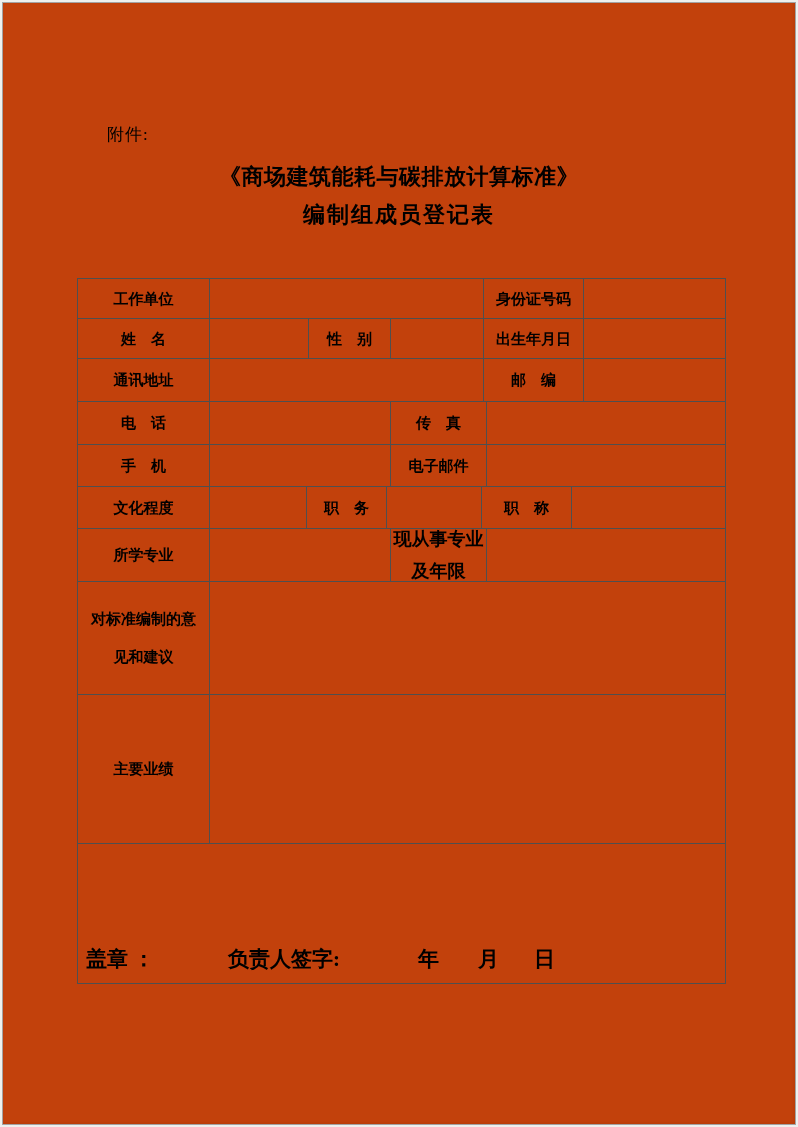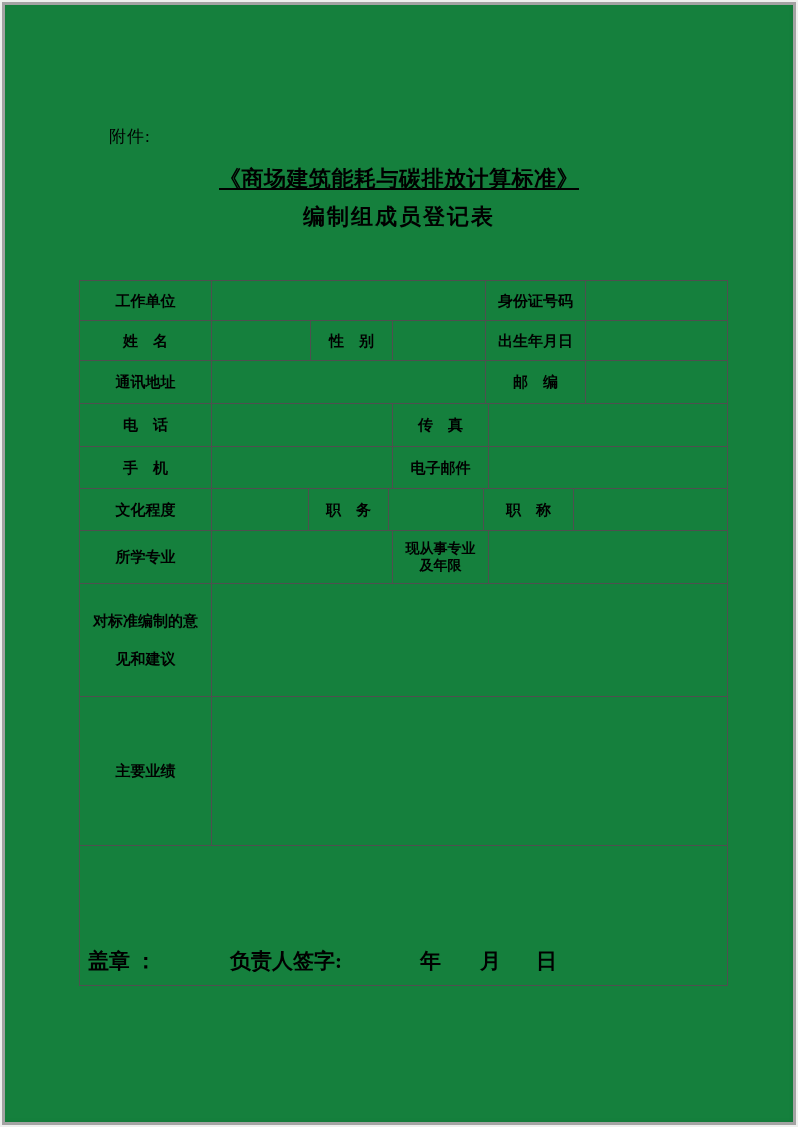--- a/index.html
+++ b/index.html
@@ -7,39 +7,38 @@
   body {
     background:#eef0ee;
     font-family:"Liberation Serif","DejaVu Serif",serif;
     color:#000;
     position:relative;
   }
   .page {
     position:absolute;
     left:2px; top:2px;
     width:794px; height:1123px;
-    background:#15803d;
-    border:3px solid #a3a3a3;
+    background:#c2410c;
+    border:1px solid #a3a3a3;
     box-shadow: inset -2px 0 3px rgba(0,0,0,0.04), inset 0 -2px 3px rgba(0,0,0,0.03);
   }
   .attachment {
     position:absolute;
     left:104px; top:120px;
     font-size:17px;
     letter-spacing:1px;
   }
   .title1 {
     position:absolute;
     left:0; top:159px;
     width:100%;
     text-align:center;
     font-size:22px;
     font-weight:bold;
     letter-spacing:0.5px;
-    text-decoration:underline;
   }
   .title2 {
     position:absolute;
     left:0; top:197px;
     width:100%;
     text-align:center;
     font-size:22px;
     font-weight:bold;
     letter-spacing:2px;
   }
@@ -60,21 +59,21 @@
   }
   .cell.grow { flex:1 1 auto; border-right:none; }
   .row:last-child > .cell { border-bottom:none; }
   .label {
     font-weight:bold;
     font-size:15px;
     text-align:center;
     white-space:pre-line;
     line-height:22px;
   }
-  .label-sm { font-size:14px; line-height:17px; }
+  .label-sm { font-size:18px; line-height:32px; }
   .label-tall { line-height:38px; }
   .footer-cell {
     position:relative;
     justify-content:flex-start;
     align-items:flex-end;
   }
   .footer-item {
     position:absolute;
     bottom:12px;
     font-weight:bold;

